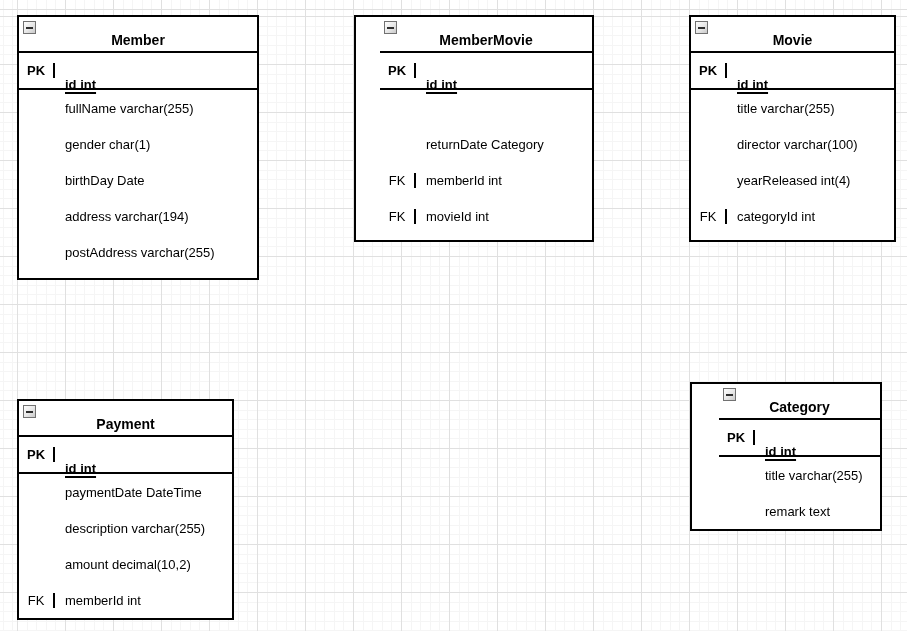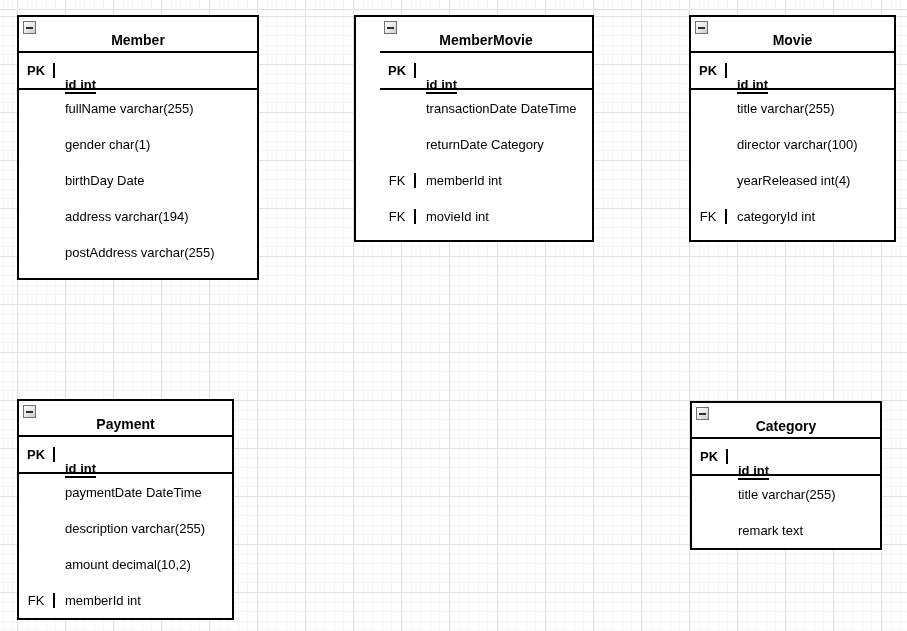--- a/index.html
+++ b/index.html
@@ -24,21 +24,21 @@
   .etable {
     position: absolute;
     box-sizing: border-box;
     border: 2px solid #000000;
     background: #ffffff;
   }
   .t-member      { left: 17px;  top: 15px;  width: 242px; }
   .t-membermovie { left: 354px; top: 15px;  width: 240px; padding-left: 24px; }
   .t-movie       { left: 689px; top: 15px;  width: 207px; }
   .t-payment     { left: 17px;  top: 399px; width: 217px; }
-  .t-category    { left: 690px; top: 401px; width: 192px; }
+  .t-category    { left: 690px; top: 382px; width: 192px; padding-left: 27px; }
 
   .hdr {
     position: relative;
     height: 34px;
     border-bottom: 2px solid #000000;
     display: flex;
     align-items: center;
     justify-content: center;
   }
   .hdr .title {
@@ -148,21 +148,20 @@
           <span class="minus"></span>
         </span>
       <span class="title">MemberMovie</span>
     </div>
     <div class="row pk">
       <span class="key">PK</span>
       <span class="val">id int</span>
     </div>
     <div class="row">
       <span class="key"></span>
-      <span class="val">transactionDate DateTime</span>
     </div>
     <div class="row">
       <span class="key"></span>
       <span class="val">returnDate Category</span>
     </div>
     <div class="row">
       <span class="key">FK</span>
       <span class="val">memberId int</span>
     </div>
     <div class="row">

